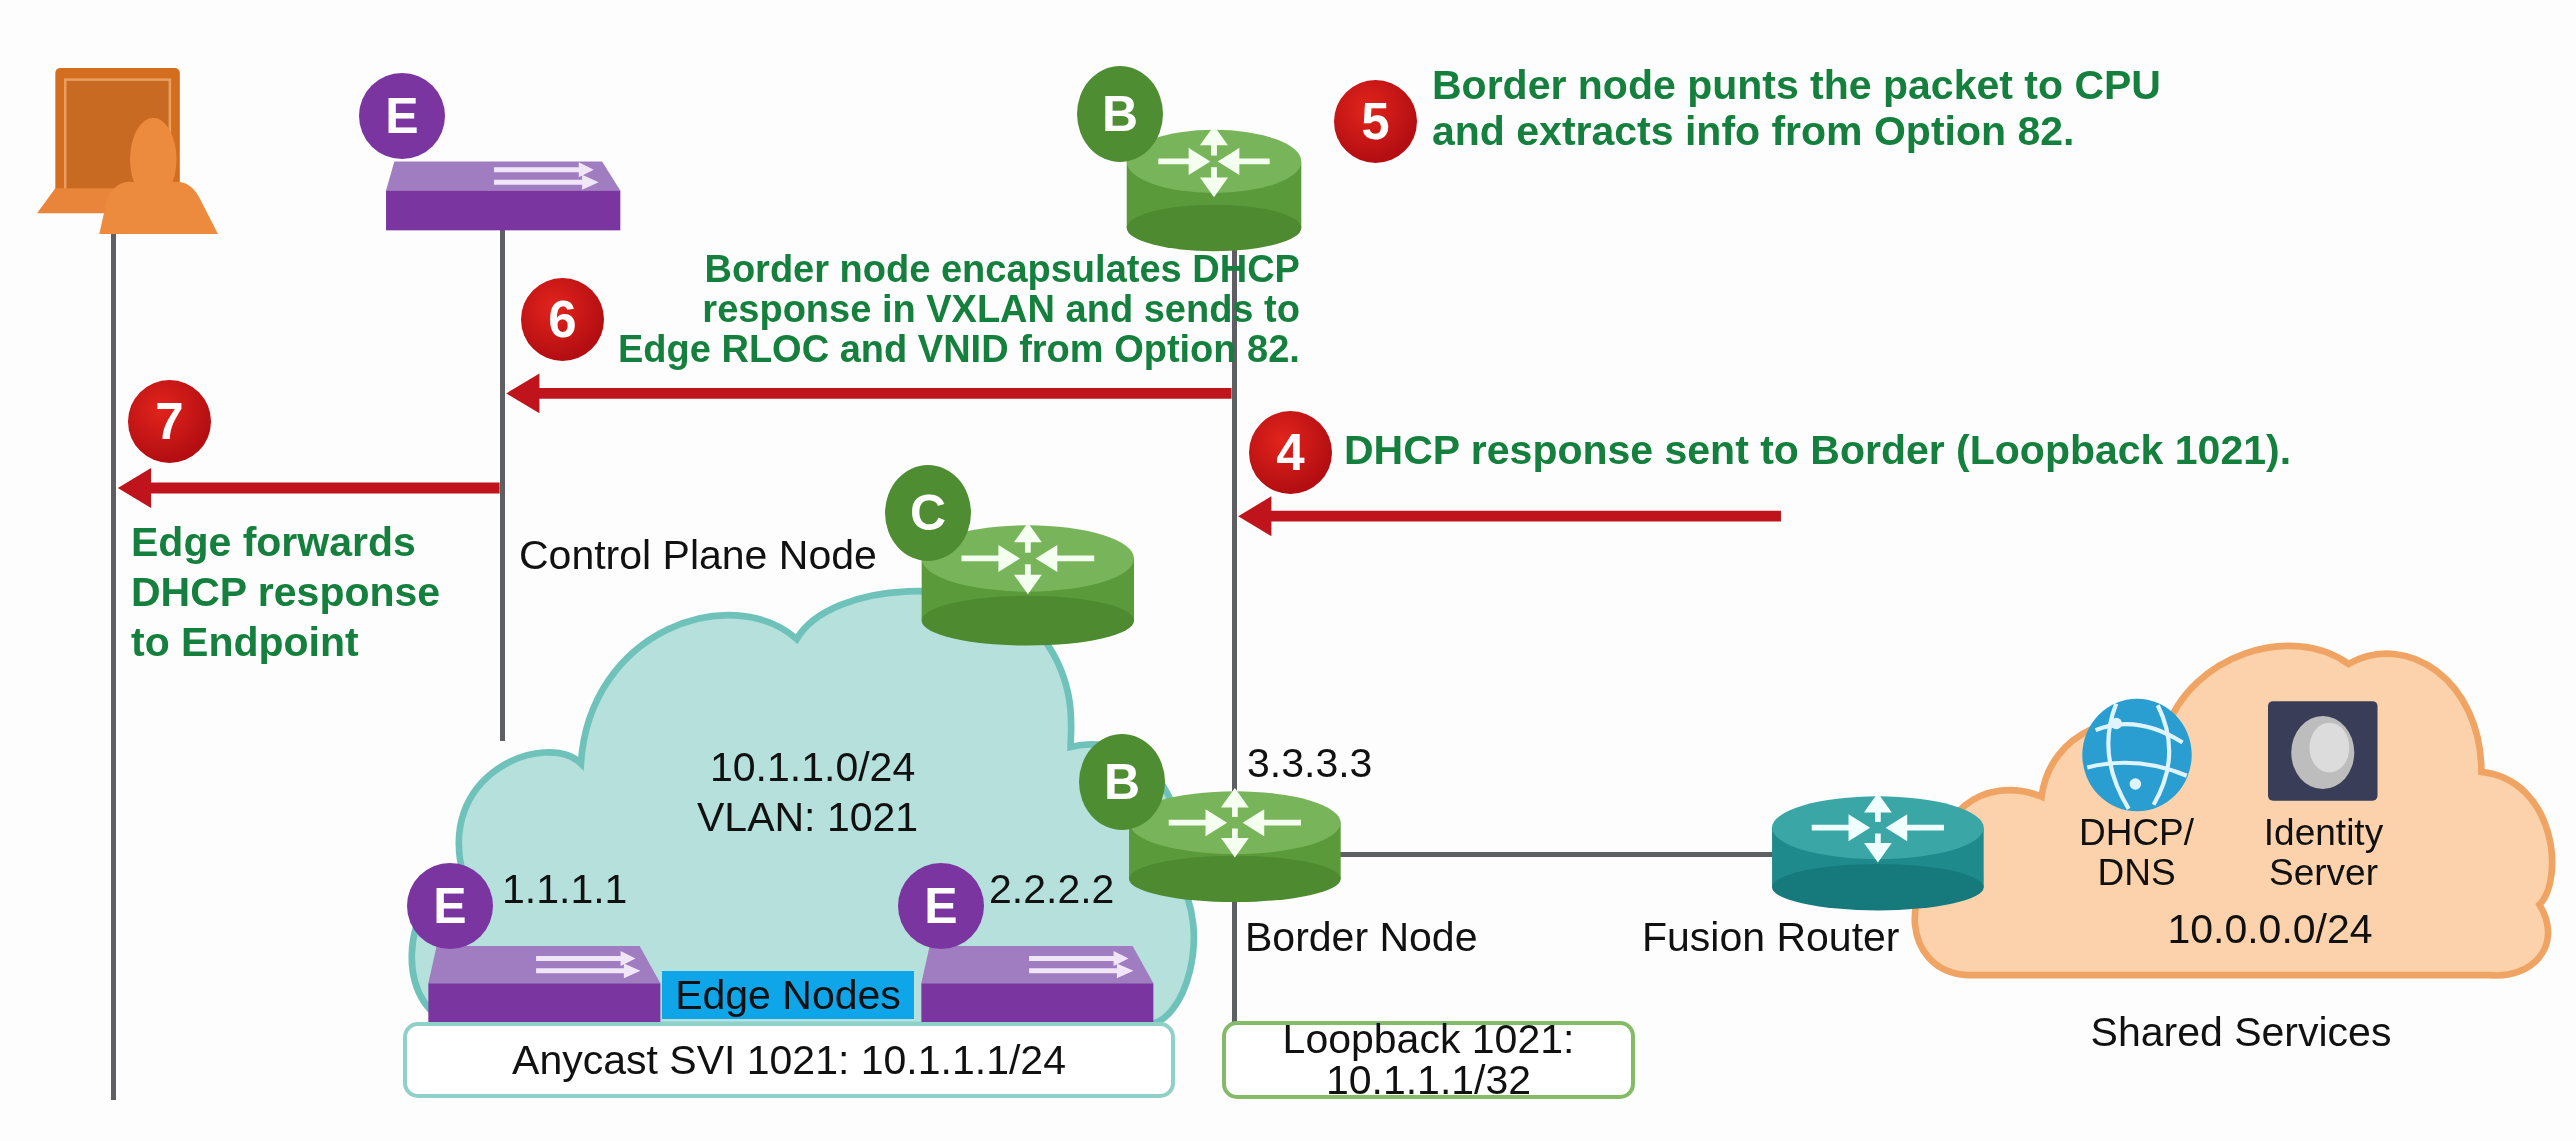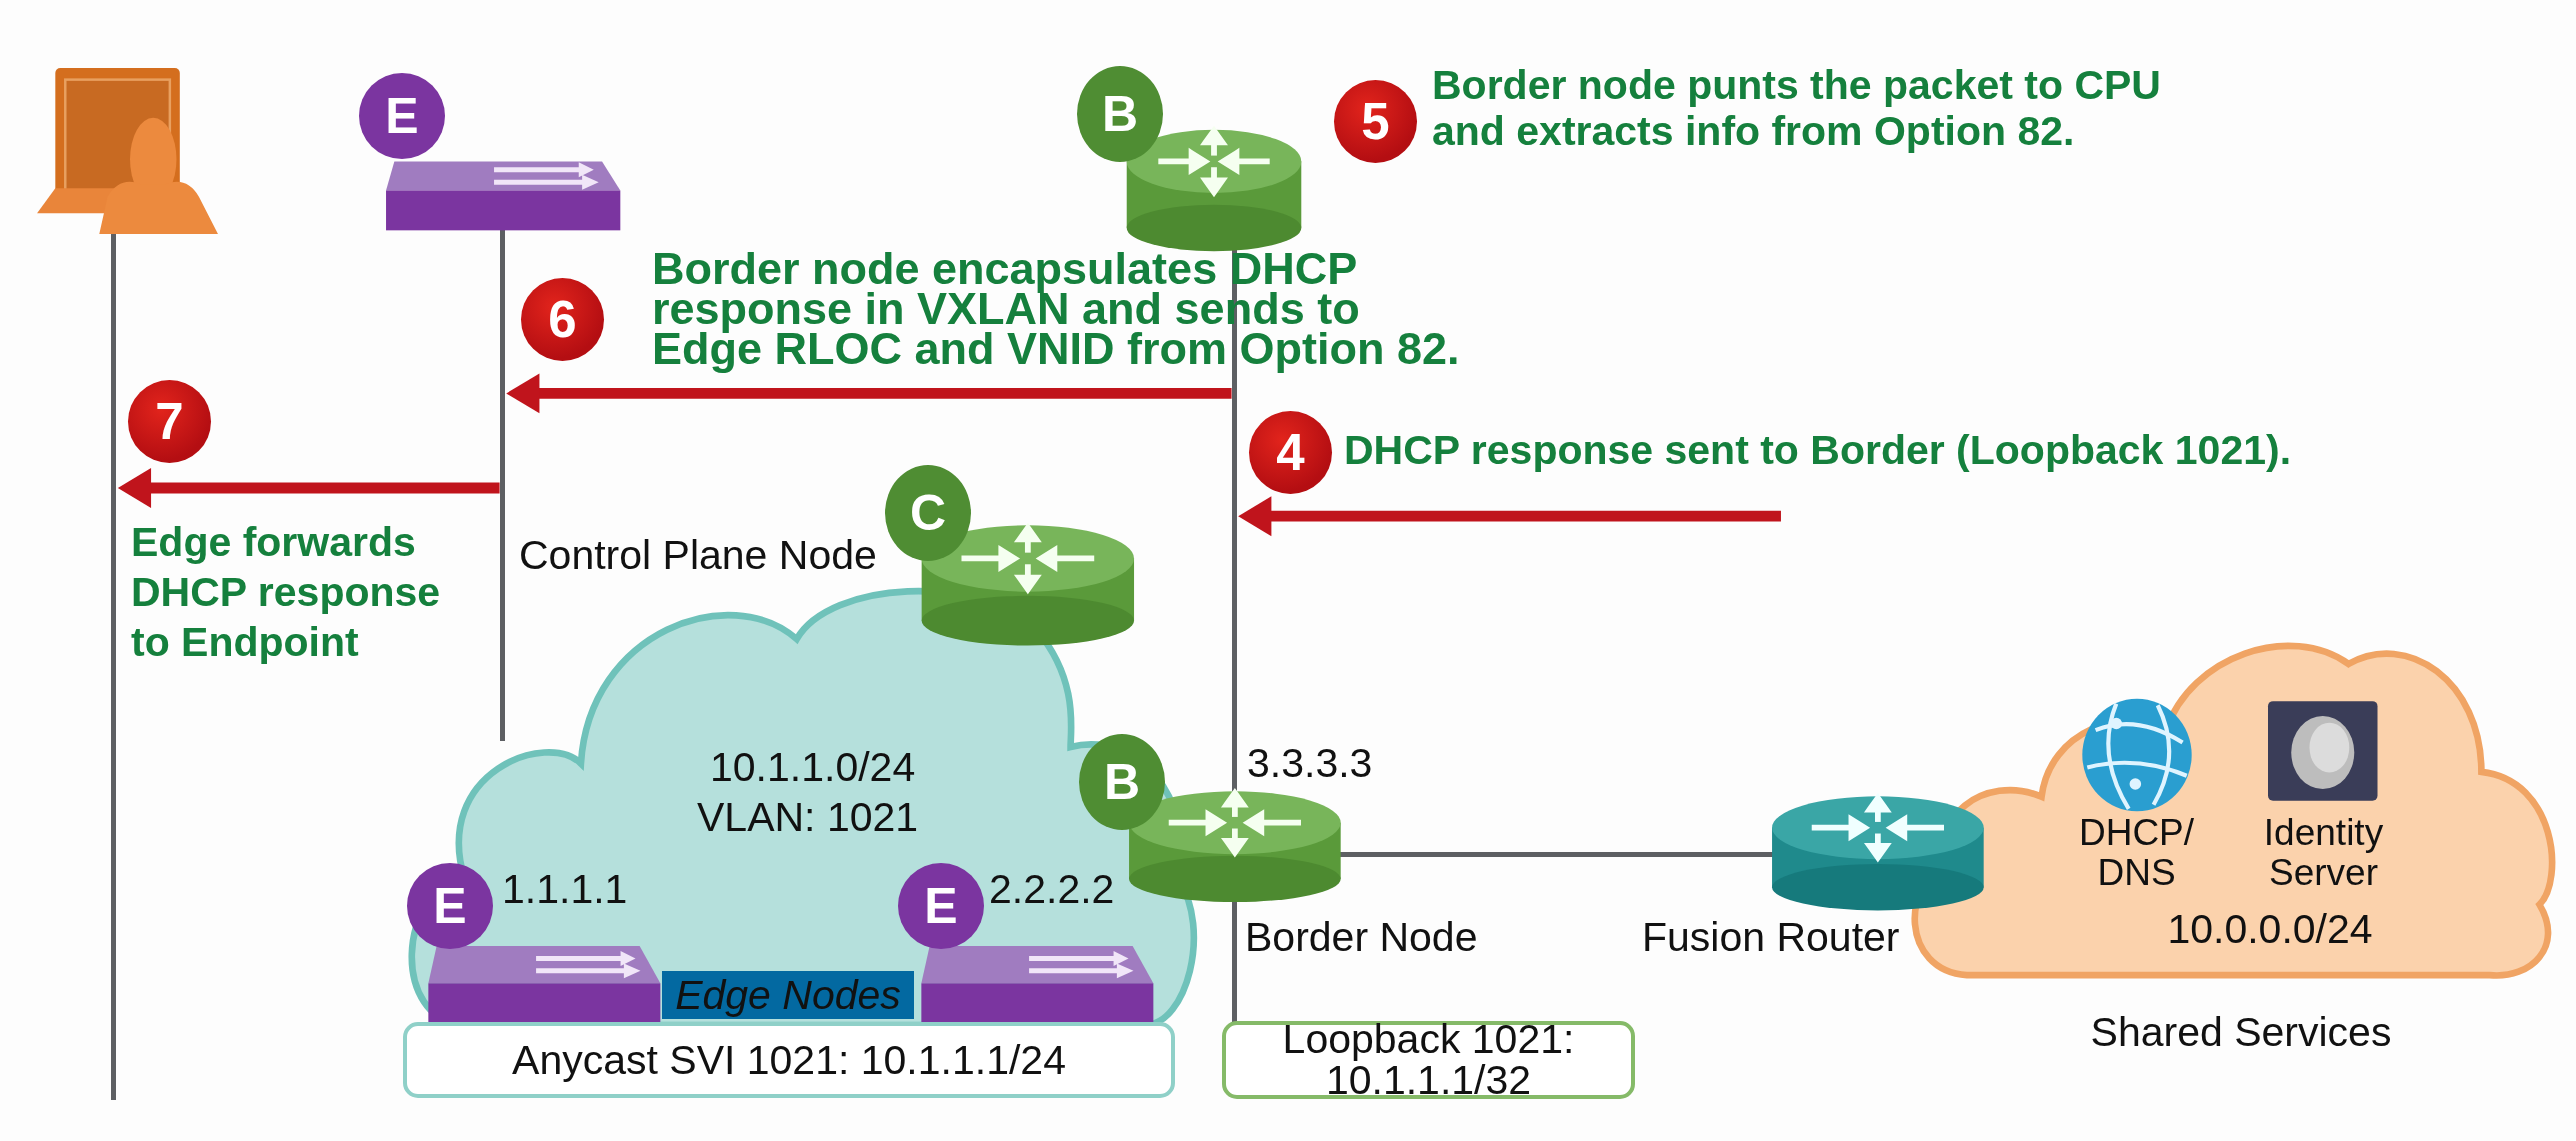--- a/index.html
+++ b/index.html
@@ -96,21 +96,21 @@
   <div class="node-badge green-badge" style="left:1077px;top:66px">B</div>
 </div>
 
 <div class="step-badge" style="left:1334px;top:80px">5</div>
 <div class="abs red-text" style="left:1432px;top:62px">
   <div>Border node punts the packet to CPU</div>
   <div>and extracts info from Option 82.</div>
 </div>
 
 <div class="step-badge" style="left:521px;top:278px">6</div>
-<div class="abs red-text" style="left:652px;top:249px;font-size:45px;line-height:40px;">
+<div class="abs red-text" style="left:618px;top:249px;font-size:38px;line-height:40px;text-align:right;">
   <div>Border node encapsulates DHCP</div>
   <div>response in VXLAN and sends to</div>
   <div>Edge RLOC and VNID from Option 82.</div>
 </div>
 
 <div class="step-badge" style="left:128px;top:380px">7</div>
 <div class="abs red-text" style="left:131px;top:517px;line-height:50px;">
   <div>Edge forwards</div>
   <div>DHCP response</div>
   <div>to Endpoint</div>
@@ -161,21 +161,21 @@
     <rect x="0" y="80" width="280" height="60" fill="#7b35a0"></rect>
     <line x1="130" y1="50" x2="235" y2="50" stroke="#f1e6f8" stroke-width="6"></line>
     <polygon points="232,41 250,50 232,59" fill="#f1e6f8"></polygon>
     <line x1="130" y1="65" x2="240" y2="65" stroke="#f1e6f8" stroke-width="6"></line>
     <polygon points="236,56 256,65 236,74" fill="#f1e6f8"></polygon>
   </svg>
   <div class="node-badge edge-badge" style="left:898px;top:863px">E</div>
   <div class="abs black-text" style="left:989px;top:865px">2.2.2.2</div>
 </div>
 
-<div class="abs black-text" style="left:662px;top:971px;width:252px;text-align:center;background:#0369a1;font-style:italic;">Edge Nodes</div>
+<div class="abs black-text" style="left:662px;top:971px;width:252px;text-align:center;background:#0ea5e9;">Edge Nodes</div>
 
 <div class="box black-text" style="left:403px;top:1022px;width:772px;height:76px;border:4.1px solid #8fd0c8;">
   <span>Anycast SVI 1021: 10.1.1.1/24</span>
 </div>
 
 <div class="abs black-text" style="left:1247px;top:739px">3.3.3.3</div>
 <div>
   <svg style="left:1127px;top:788px" width="224" height="124" viewBox="0 0 270 150">
     <rect x="2" y="42" width="256" height="68" fill="#5a9a3a"></rect>
     <ellipse cx="130" cy="110" rx="128" ry="28" fill="#4d8a30"></ellipse>

